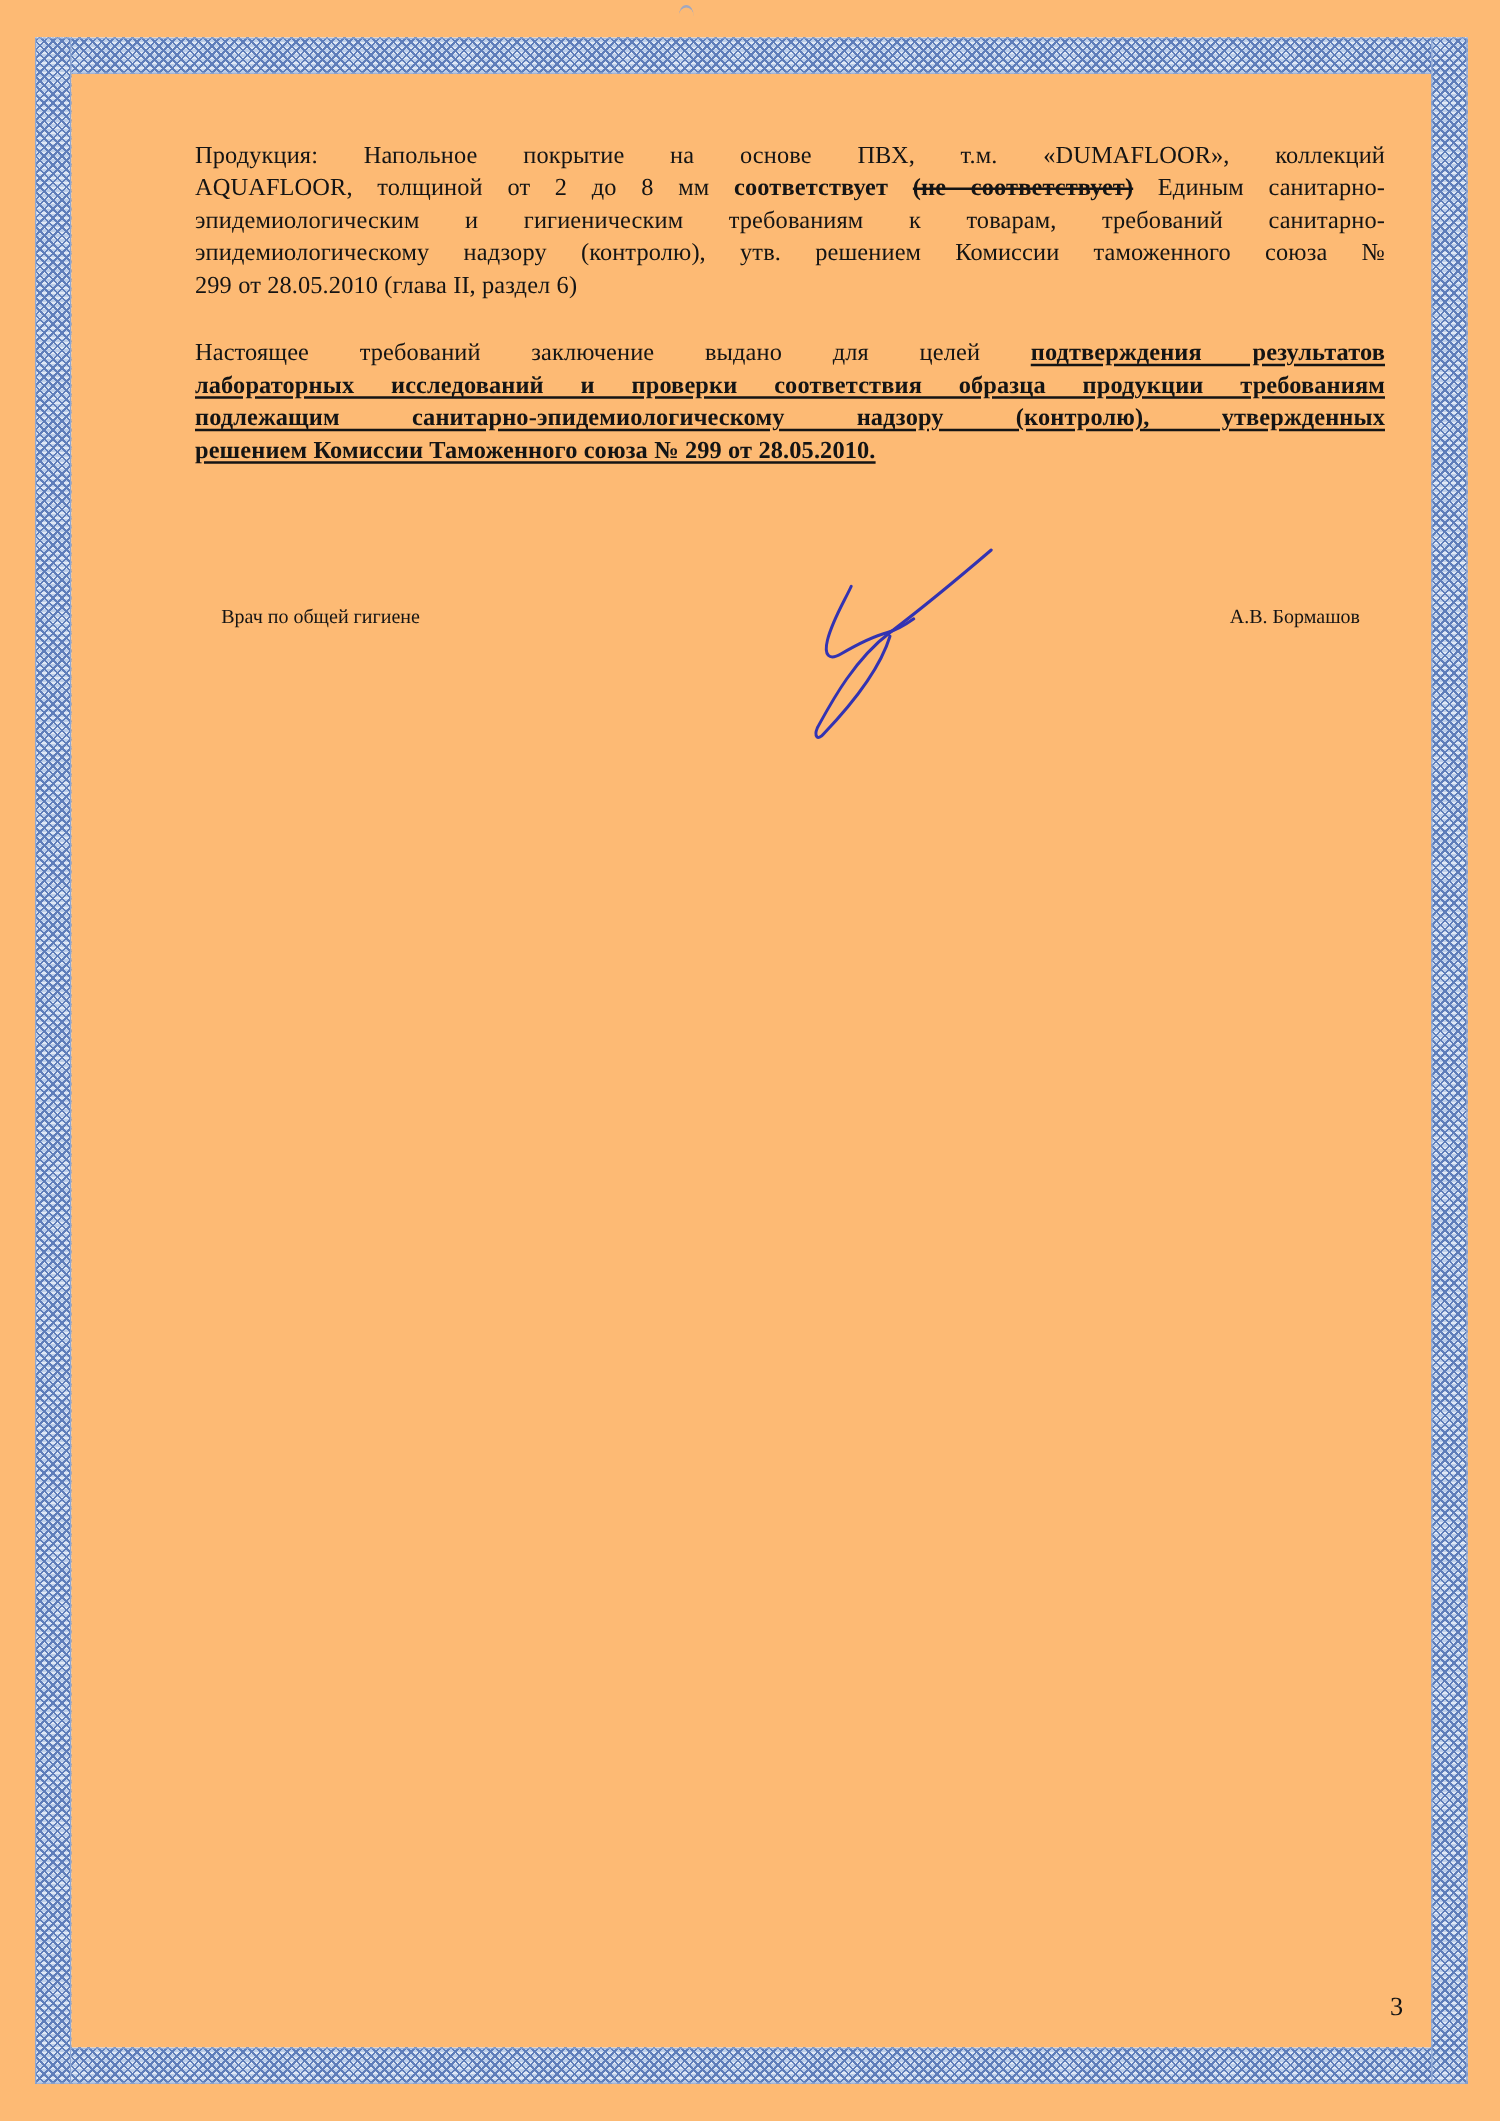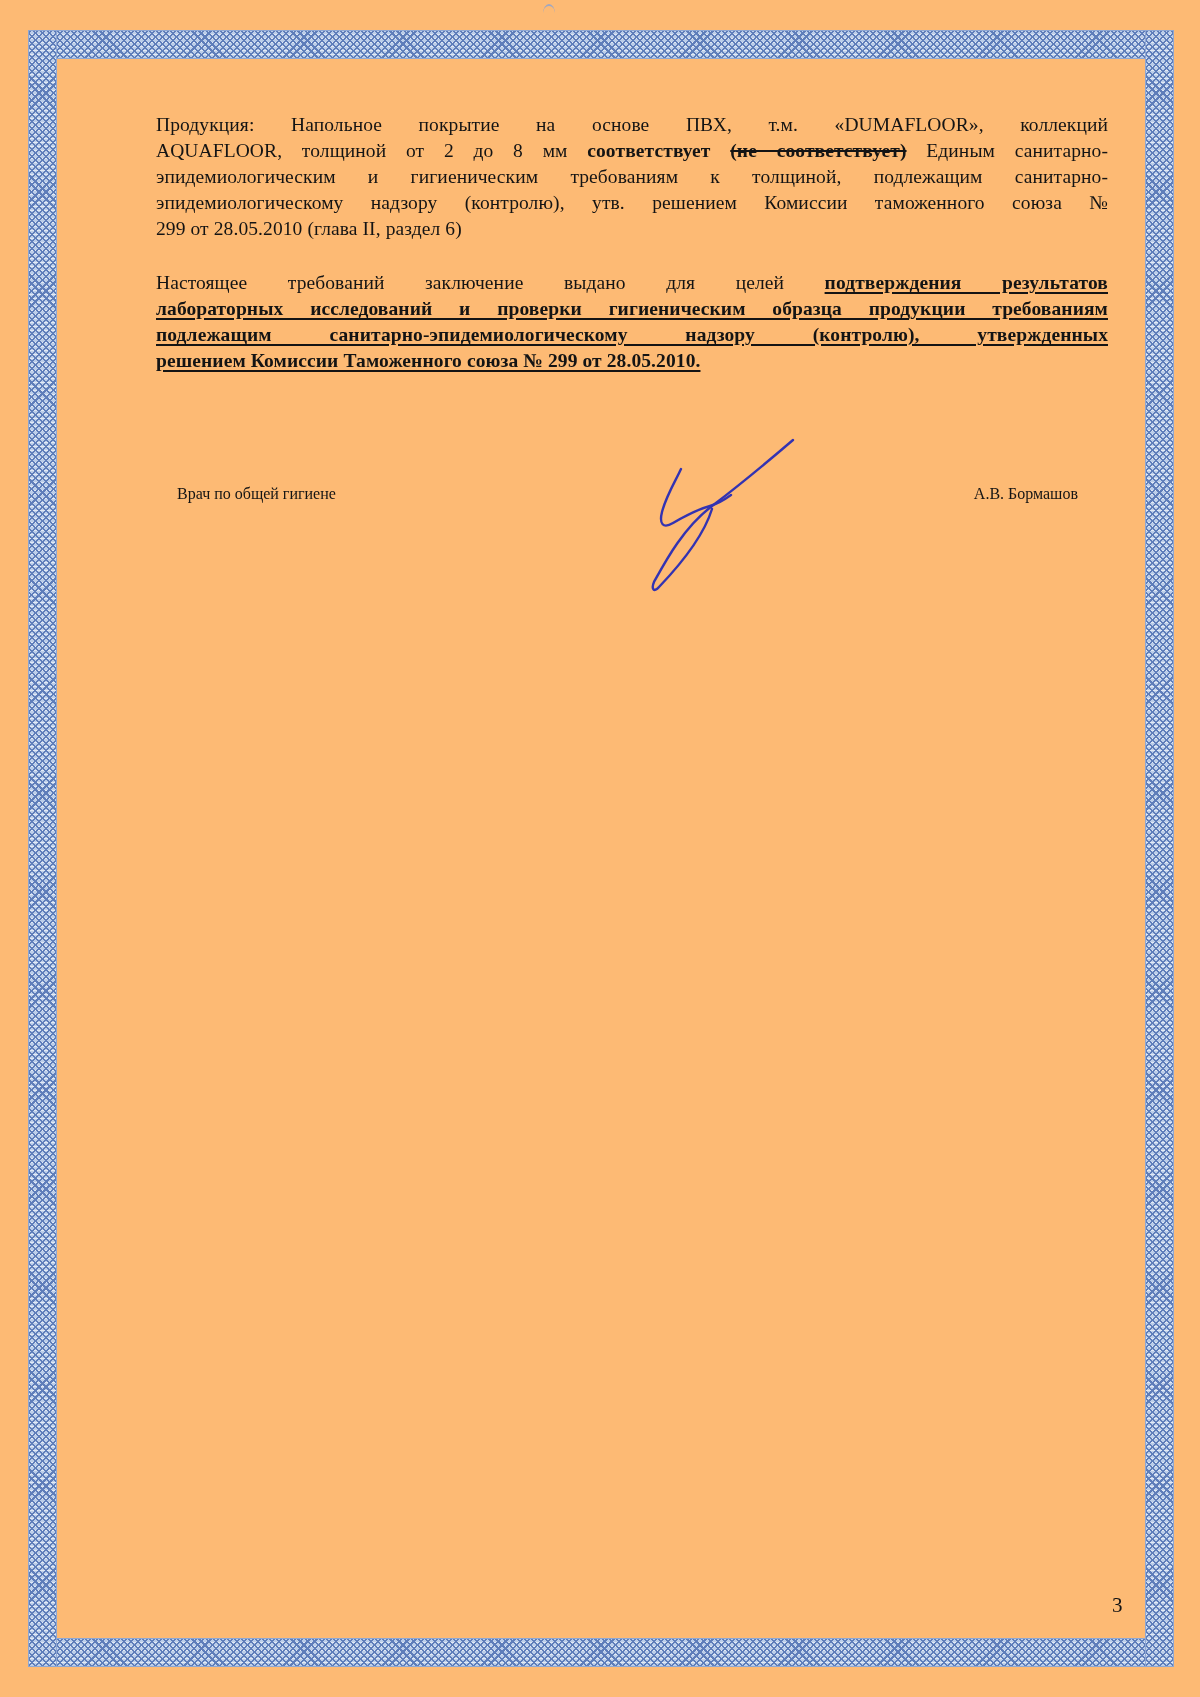--- a/index.html
+++ b/index.html
@@ -41,21 +41,21 @@
   .s{text-decoration-line:line-through;text-decoration-thickness:2px;}
 
   .sig-row{
     position:absolute;
     left:156px;top:480px;width:952px;
     display:flex;justify-content:space-between;align-items:flex-start;
     font-size:16px;line-height:28px;
     padding:0;box-sizing:border-box;
   }
   .sig-role{margin-left:21px;}
-  .sig-name{margin-right:30px;}
+  .sig-name{margin-right:20px;}
 
   .signature{
     position:absolute;left:645px;top:432px;width:160px;height:165px;
     color:#3333b2;
   }
   .signature svg{display:block;width:100%;height:100%;}
 
   .page-number{
     position:absolute;left:1112px;top:1592px;
     font-size:21px;line-height:26px;
@@ -74,28 +74,28 @@
   <div class="frame top"></div>
   <div class="frame bottom"></div>
   <div class="frame left"></div>
   <div class="frame right"></div>
 
   <div class="artifact"></div>
 
   <div class="para p1">
       <div class="jline"><span>Продукция: Напольное покрытие на основе ПВХ, т.м. «DUMAFLOOR», коллекций</span></div>
       <div class="jline"><span>AQUAFLOOR, толщиной от 2 до 8 мм </span><span class="b">соответствует </span><span class="b s">(не соответствует)</span><span> Единым санитарно-</span></div>
-      <div class="jline"><span>эпидемиологическим и гигиеническим требованиям к толщиной, подлежащим санитарно-</span></div>
+      <div class="jline"><span>эпидемиологическим и гигиеническим требованиям к товарам, требований санитарно-</span></div>
       <div class="jline"><span>эпидемиологическому надзору (контролю), утв. решением Комиссии таможенного союза №</span></div>
       <div class="jline last"><span>299 от 28.05.2010 (глава II, раздел 6)</span></div>
     </div>
 
   <div class="para p2">
       <div class="jline"><span>Настоящее требований заключение выдано для целей </span><span class="b u">подтверждения результатов</span></div>
-      <div class="jline"><span class="b u">лабораторных исследований и проверки гигиеническим образца продукции требованиям</span></div>
+      <div class="jline"><span class="b u">лабораторных исследований и проверки соответствия образца продукции требованиям</span></div>
       <div class="jline"><span class="b u">подлежащим санитарно-эпидемиологическому надзору (контролю), утвержденных</span></div>
       <div class="jline last"><span class="b u">решением Комиссии Таможенного союза № 299 от 28.05.2010.</span></div>
     </div>
 
   <div class="signature" style="color: rgb(51, 51, 178);">
     <svg viewBox="0 0 160 165" xmlns="http://www.w3.org/2000/svg" fill="none" stroke="currentColor" stroke-width="2.4" stroke-linecap="round" stroke-linejoin="round">
       <path d="M36,37 C31,48 21,64 17,80 C14,92 18,97 28,91 C40,84 54,77 65,74 C72,72 79,68 86,63"></path>
       <path d="M148,8 C127,26 92,55 67,74 C38,96 20,130 9,150 C6,157 9,161 14,155 C35,133 59,103 67,77"></path>
     </svg>
   </div>

